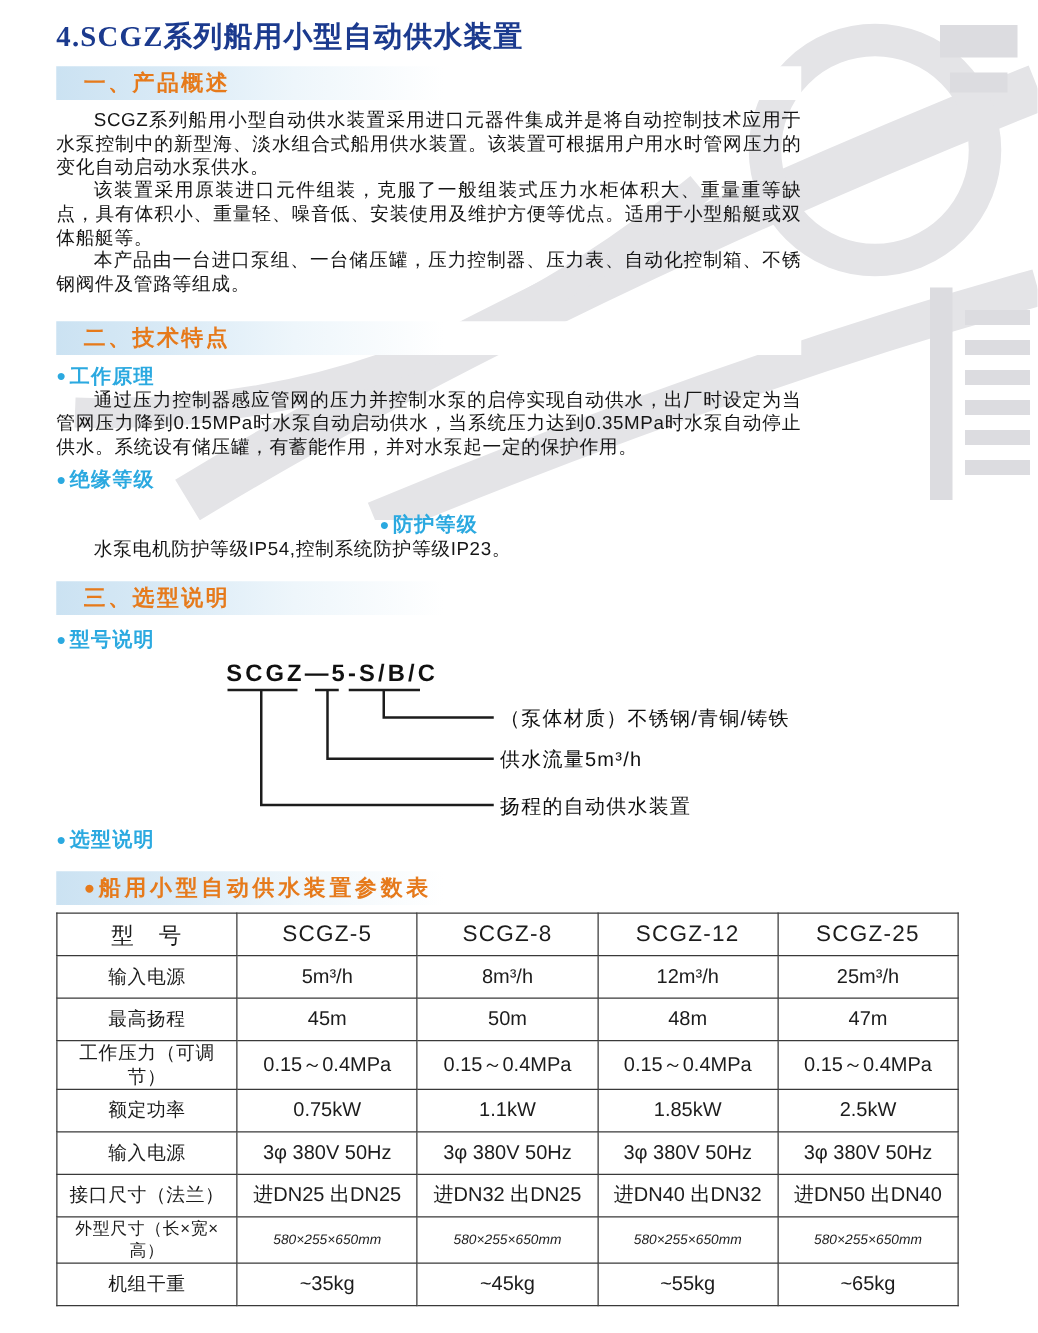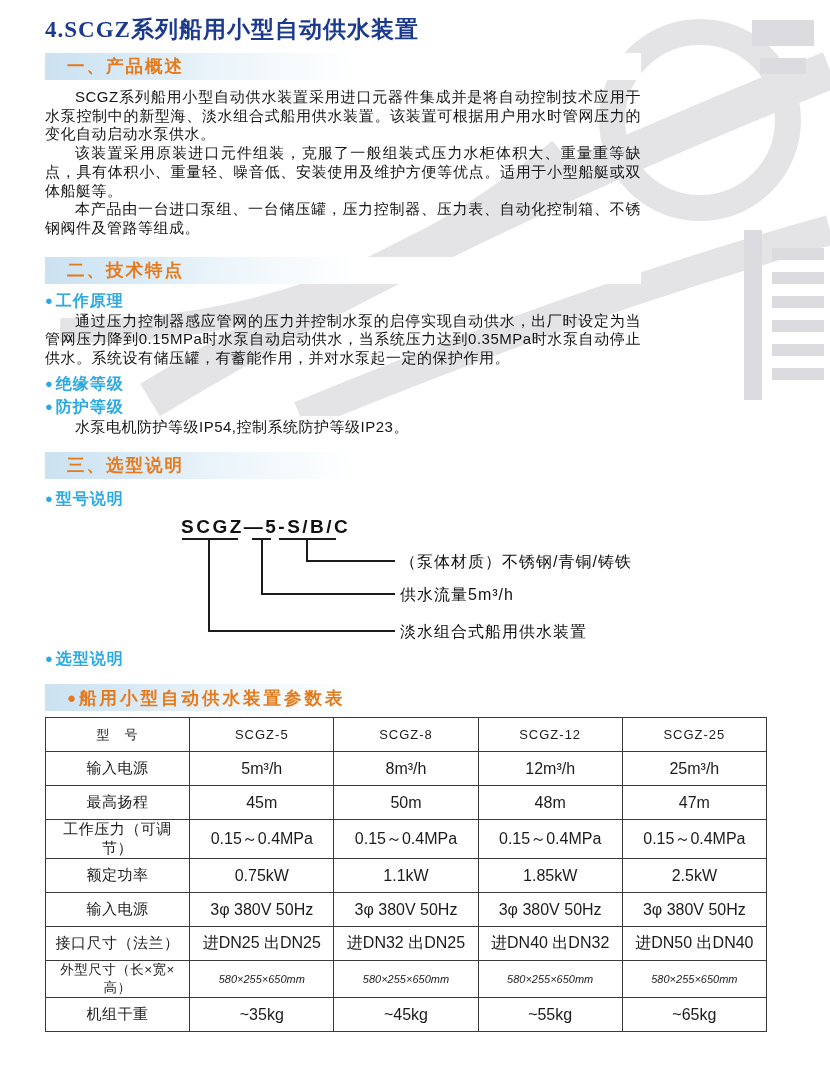--- a/index.html
+++ b/index.html
@@ -35,21 +35,21 @@
   .model-code { position:absolute; left:136px; top:0; font-size:19px; font-weight:bold;
                 letter-spacing:2.5px; color:#111; }
   .model-note { position:absolute; left:355px; font-size:16px; color:#111; letter-spacing:1px; white-space:nowrap; }
   .note-0 { top:36px; } .note-1 { top:69px; } .note-2 { top:106px; }
 
   
   table.params { width:722px; margin-top:6px; border-collapse:collapse; table-layout:fixed;
                  background:transparent; }
   table.params td, table.params th { border:1.4px solid #3a3a3a; text-align:center;
                  height:34px; font-weight:normal; color:#1c1c1c; padding:0 2px; }
-  table.params th { font-size:13px; letter-spacing:1px; }
+  table.params th { font-size:18px; letter-spacing:1px; }
   table.params td.lbl { font-size:15px; letter-spacing:0.5px; }
   table.params td.val { font-size:16px; }
   table.params tr.small td.val { font-size:11px;font-style:italic; }
   table.params tr.small td.lbl { font-size:13.5px; }
 </style>
 </head>
 <body>
 
 <div class="page">
 
@@ -94,21 +94,21 @@
 
     <div class="sub-head">
       <span class="b-bullet">●</span><span>工作原理</span>
     </div>
     <p class="body-p">通过压力控制器感应管网的压力并控制水泵的启停实现自动供水，出厂时设定为当管网压力降到0.15MPa时水泵自动启动供水，当系统压力达到0.35MPa时水泵自动停止供水。系统设有储压罐，有蓄能作用，并对水泵起一定的保护作用。</p>
 
     <div class="sub-head" style="margin-top:6px;">
       <span class="b-bullet">●</span><span>绝缘等级</span>
     </div>
 
-    <div class="sub-head" style="margin-top:2px;">
+    <div class="sub-head" style="margin-top:15px;text-align:center;">
       <span class="b-bullet">●</span><span>防护等级</span>
     </div>
     <p class="plain-line">水泵电机防护等级IP54,控制系统防护等级IP23。</p>
 
     <div class="section-bar" style="margin-top:16px;">
       <span>三、选型说明</span>
     </div>
 
     <div class="sub-head" style="margin-top:10px;">
       <span class="b-bullet">●</span><span>型号说明</span>
@@ -121,21 +121,21 @@
           <line x1="207" y1="23" x2="226" y2="23"></line>
           <line x1="234" y1="23" x2="291" y2="23"></line>
           <polyline points="164,23 164,115 350,115"></polyline>
           <polyline points="217,23 217,78 350,78"></polyline>
           <polyline points="262,23 262,45 350,45"></polyline>
         </g>
       </svg>
       <div class="model-code">SCGZ—5-S/B/C</div>
       <div class="model-note note-0">（泵体材质）不锈钢/青铜/铸铁</div>
       <div class="model-note note-1">供水流量5m³/h</div>
-      <div class="model-note note-2">淡水组合式船用供水装置</div>
+      <div class="model-note note-2">扬程的自动供水装置</div>
     </div>
 
     <div class="sub-head" style="margin-top:0px;">
       <span class="b-bullet">●</span><span>选型说明</span>
     </div>
 
     <div class="section-bar" style="margin-top:14px; letter-spacing:3px;">
       <span class="o-bullet">●</span><span>船用小型自动供水装置参数表</span>
     </div>
 

